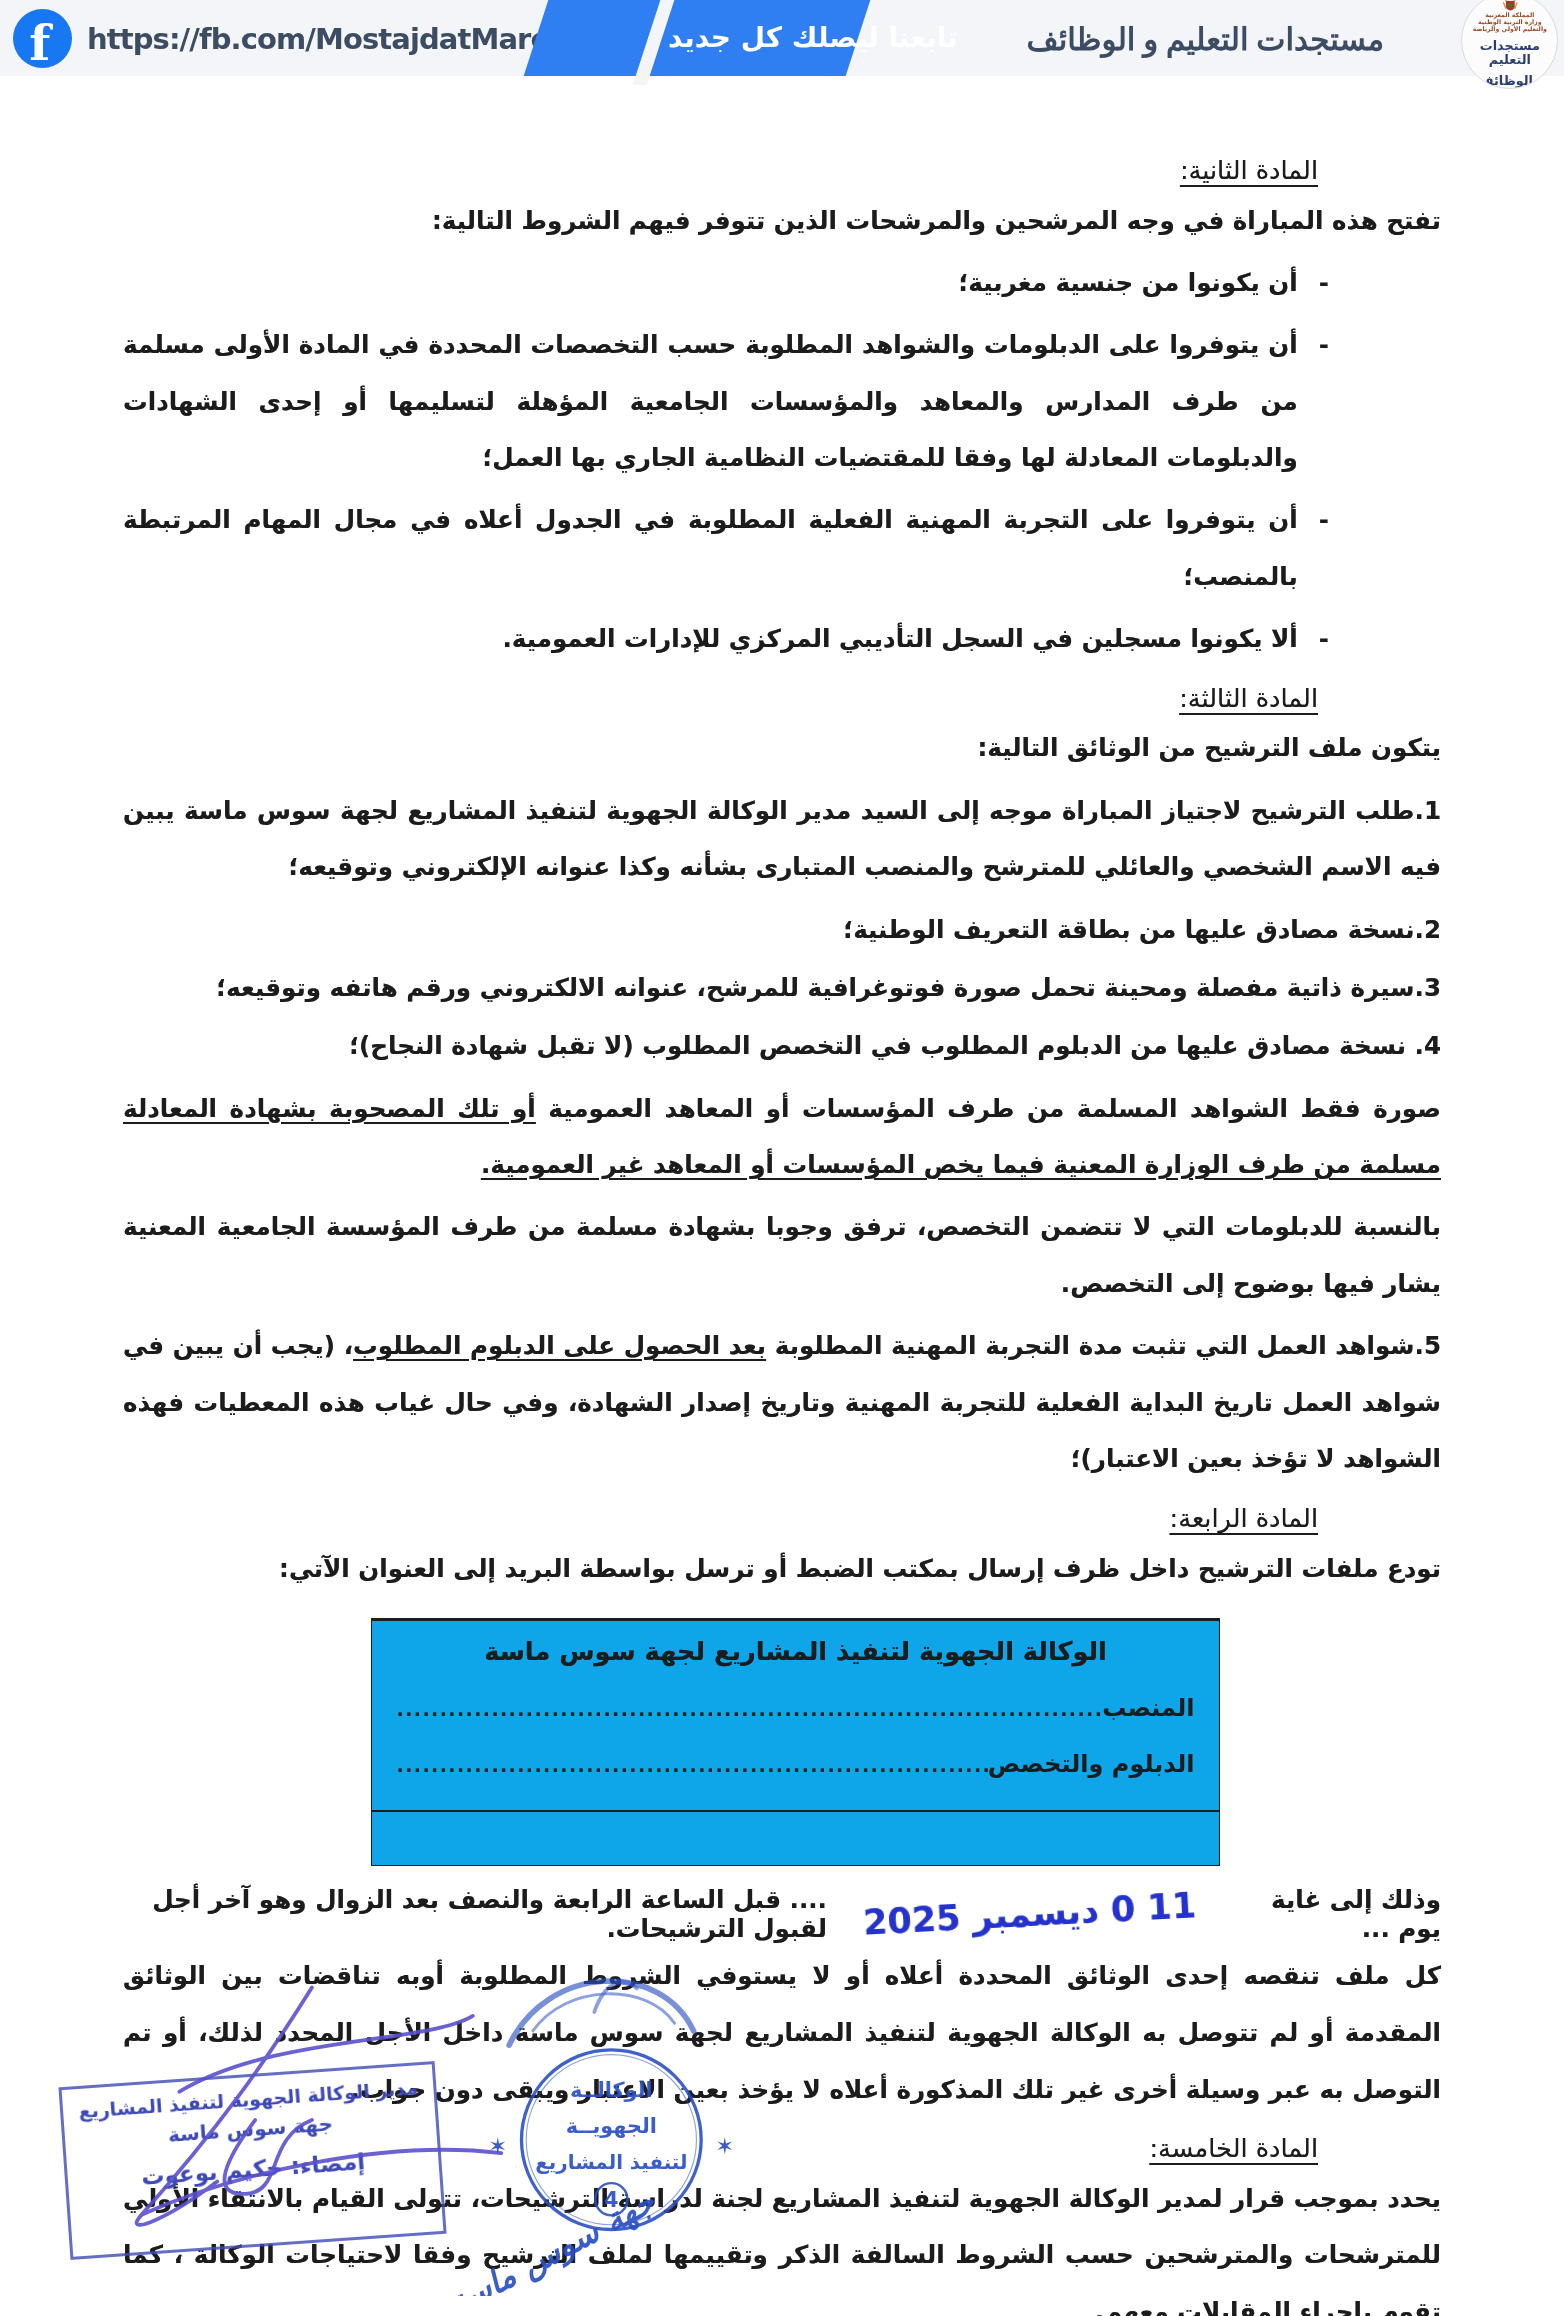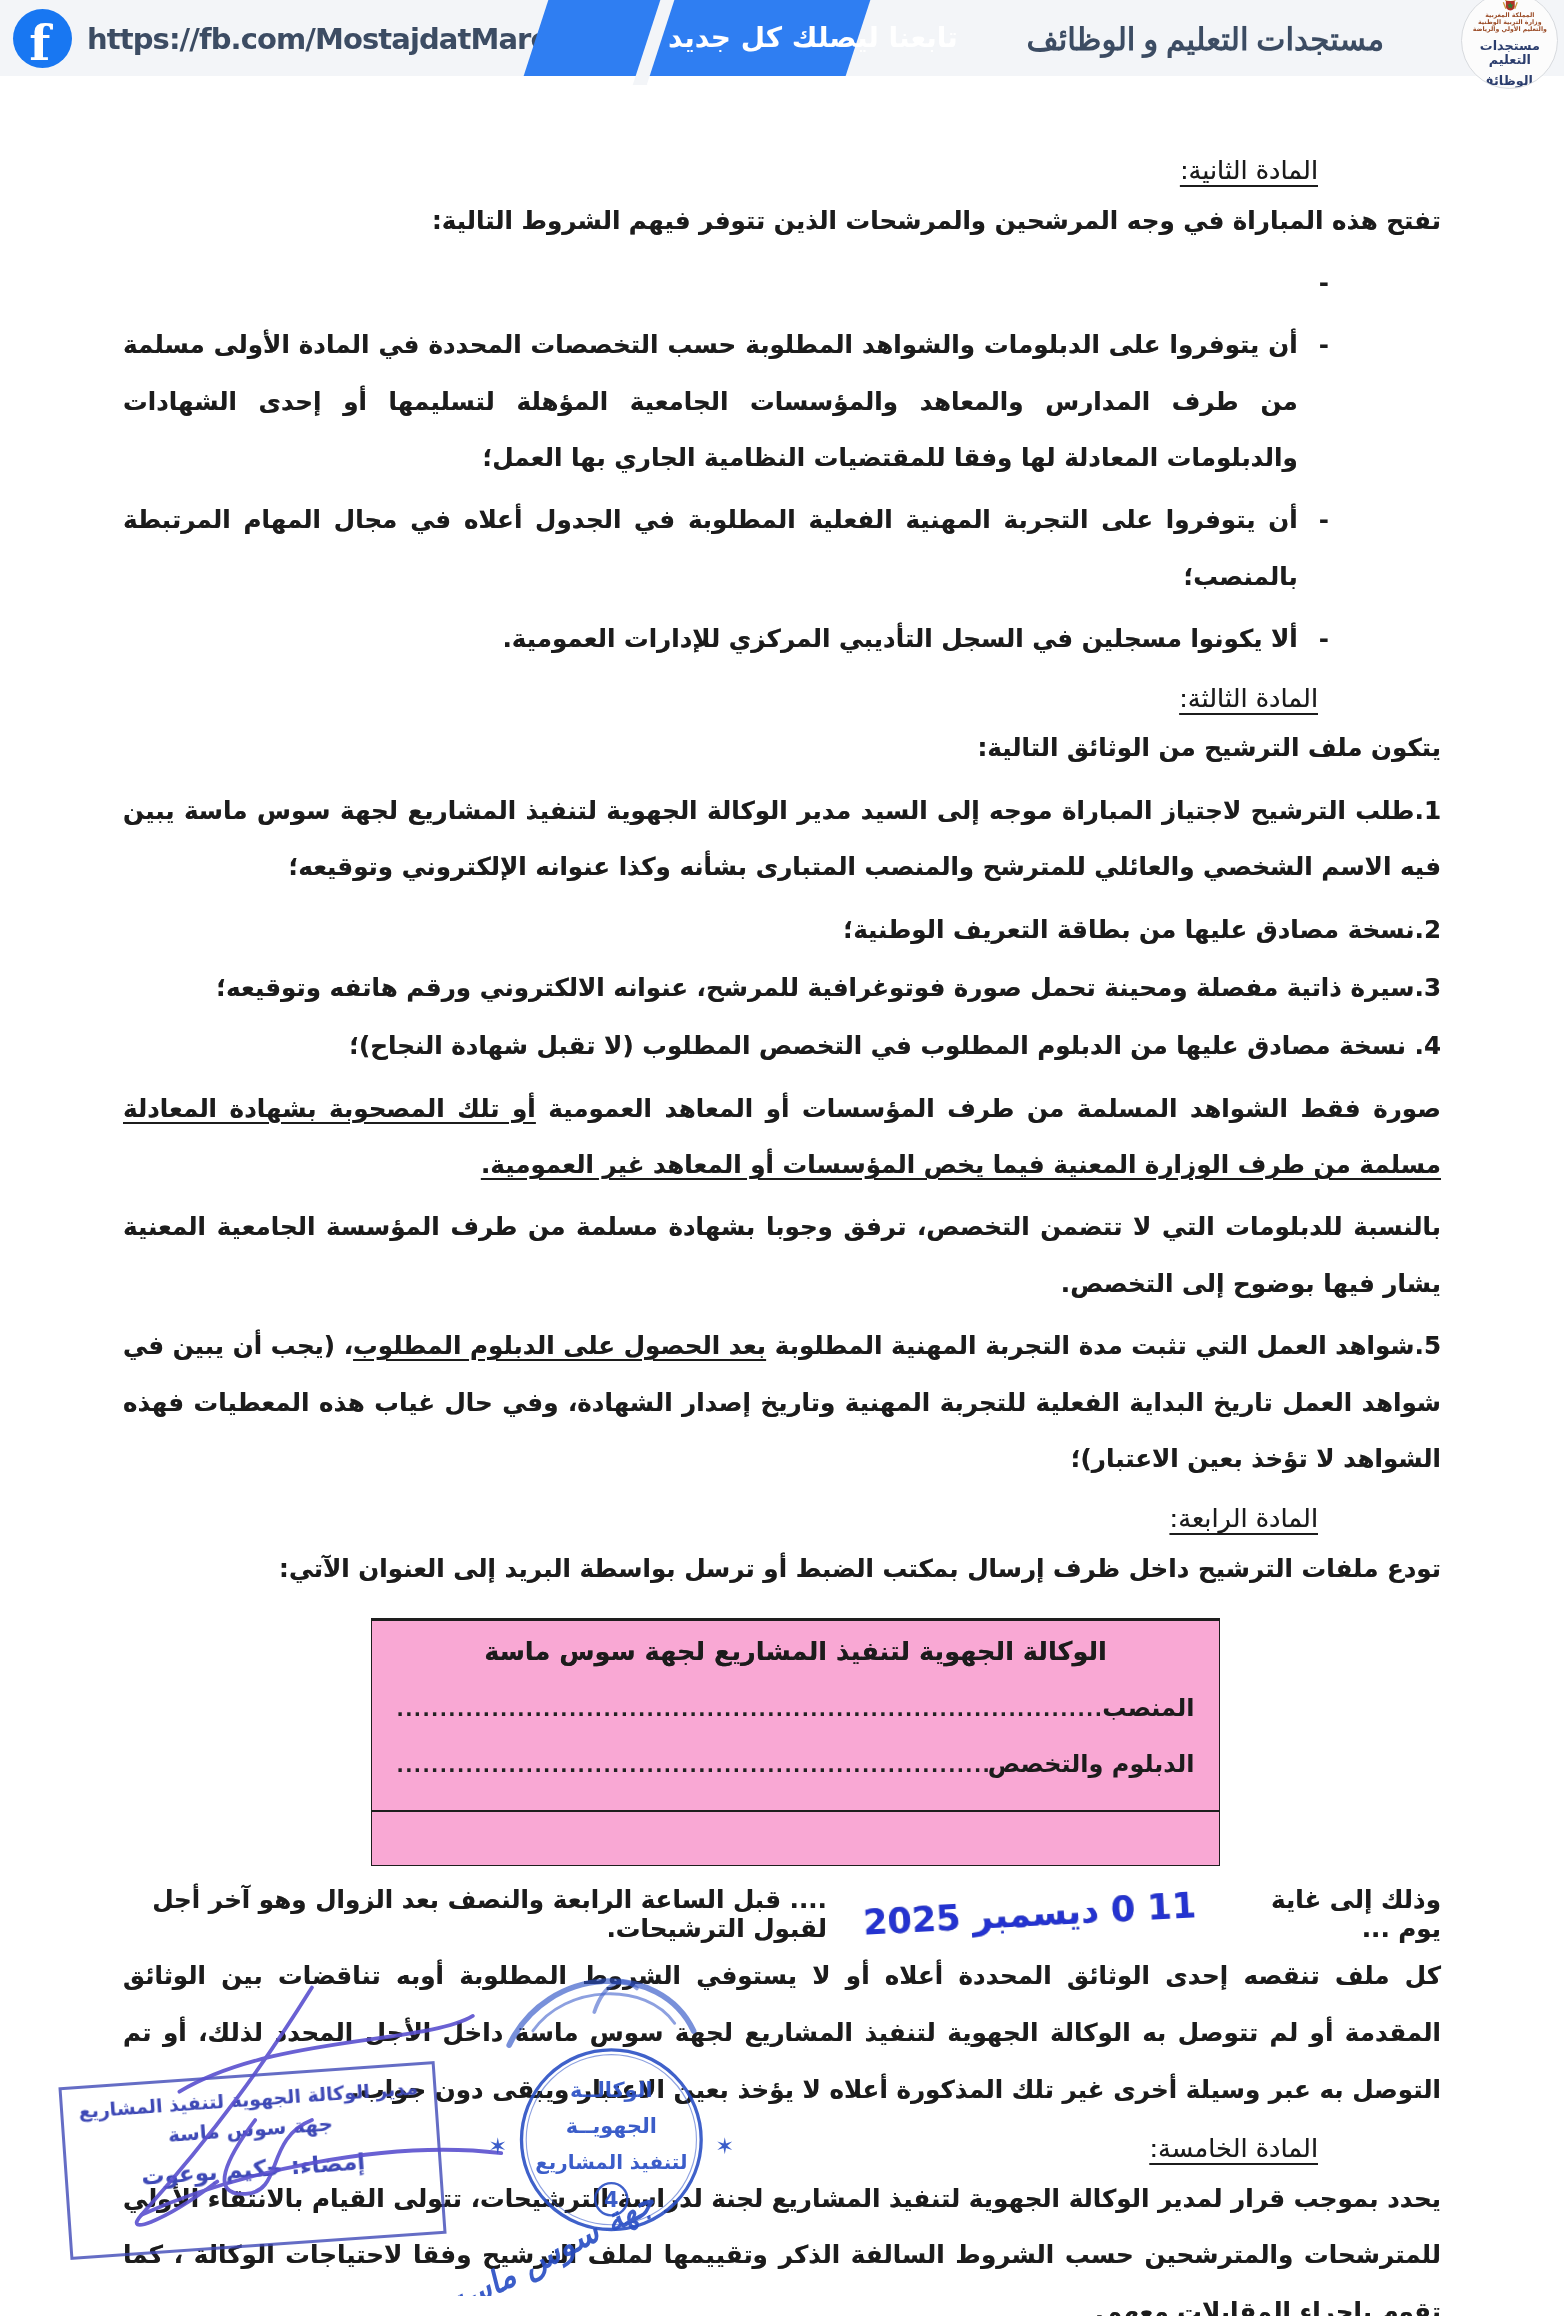--- a/index.html
+++ b/index.html
@@ -38,21 +38,21 @@
         text-shadow:0 0 0.4px rgba(0,0,0,.5);}
   .tight{margin:1.9px 0;}
   .bullet{display:flex;gap:21px;padding-right:112px;margin:5.7px 0;}
   .bullet .dash{font-size:24.6px;font-weight:800;line-height:2.3;}
   .bullet .btext{flex:1;font-size:24.6px;font-weight:700;line-height:2.3;text-align:justify;
                  text-shadow:0 0 0.4px rgba(0,0,0,.5);}
   .u{text-decoration:underline;text-underline-offset:4.7px;}
 
   
   .addr-box{width:847px;margin:21px 221px 5.7px auto;border:1.9px solid #1e1e1e;border-top-width:3.8px;
-            background:#f9a8d4;}
+            background:#0ea5e9;}
   .addr-row1{border-bottom:2.8px solid #1e1e1e;padding:15px 24.6px 32px 24.6px;}
   .addr-title{font-size:25.6px;font-weight:800;text-align:center;text-shadow:0 0 0.4px rgba(0,0,0,.6);}
   .leader{display:flex;align-items:baseline;font-size:24px;font-weight:800;margin-top:28px;}
   .leader .lbl{white-space:nowrap;}
   .leader .dots{flex:1;overflow:hidden;white-space:nowrap;font-size:19px;font-weight:700;
                 letter-spacing:1.4px;direction:ltr;text-align:left;color:#222;}
   .addr-row2{padding:24.6px 19px 28px 19px;text-align:center;font-size:24.6px;font-weight:800;
              line-height:2.2;text-shadow:0 0 0.4px rgba(0,0,0,.6);}
 
   
@@ -101,20 +101,21 @@
     </div>
   </div>
 
   <div class="doc">
 
     <div class="h">المادة الثانية:</div>
     <div class="para">تفتح هذه المباراة في وجه المرشحين والمرشحات الذين تتوفر فيهم الشروط التالية:</div>
 
     <div class="bullet">
       <span class="dash">-</span>
+      <span class="btext">أن يكونوا من جنسية مغربية؛</span>
     </div>
     <div class="bullet">
       <span class="dash">-</span>
       <span class="btext">أن يتوفروا على الدبلومات والشواهد المطلوبة حسب التخصصات المحددة في المادة الأولى مسلمة من طرف المدارس والمعاهد والمؤسسات الجامعية المؤهلة لتسليمها أو إحدى الشهادات والدبلومات المعادلة لها وفقا للمقتضيات النظامية الجاري بها العمل؛</span>
     </div>
     <div class="bullet">
       <span class="dash">-</span>
       <span class="btext">أن يتوفروا على التجربة المهنية الفعلية المطلوبة في الجدول أعلاه في مجال المهام المرتبطة بالمنصب؛</span>
     </div>
     <div class="bullet">

